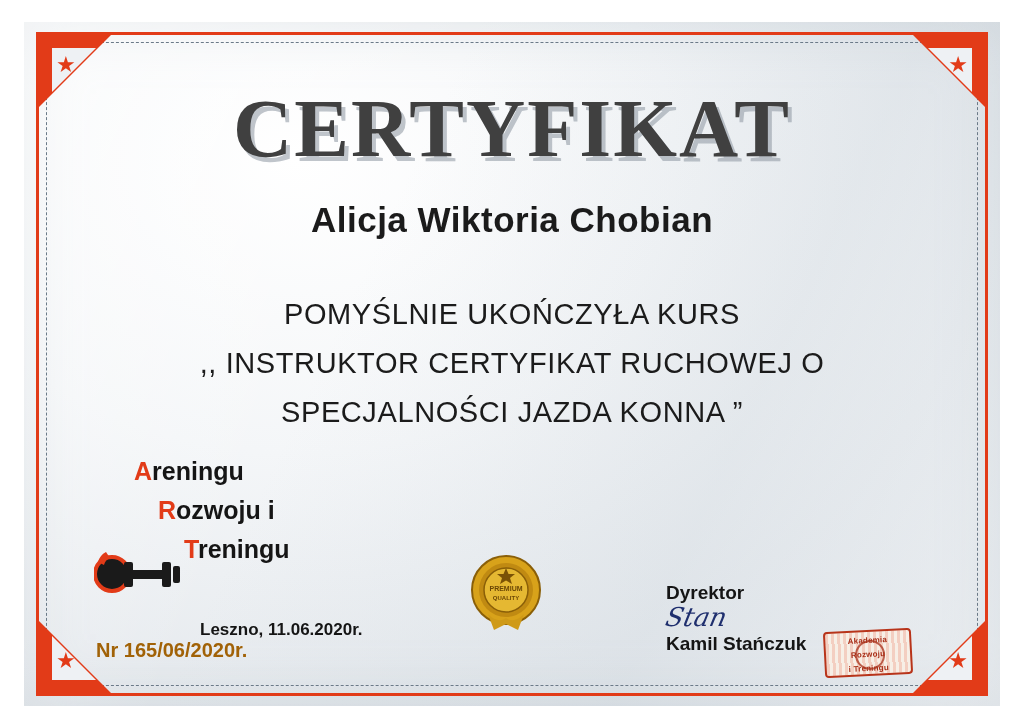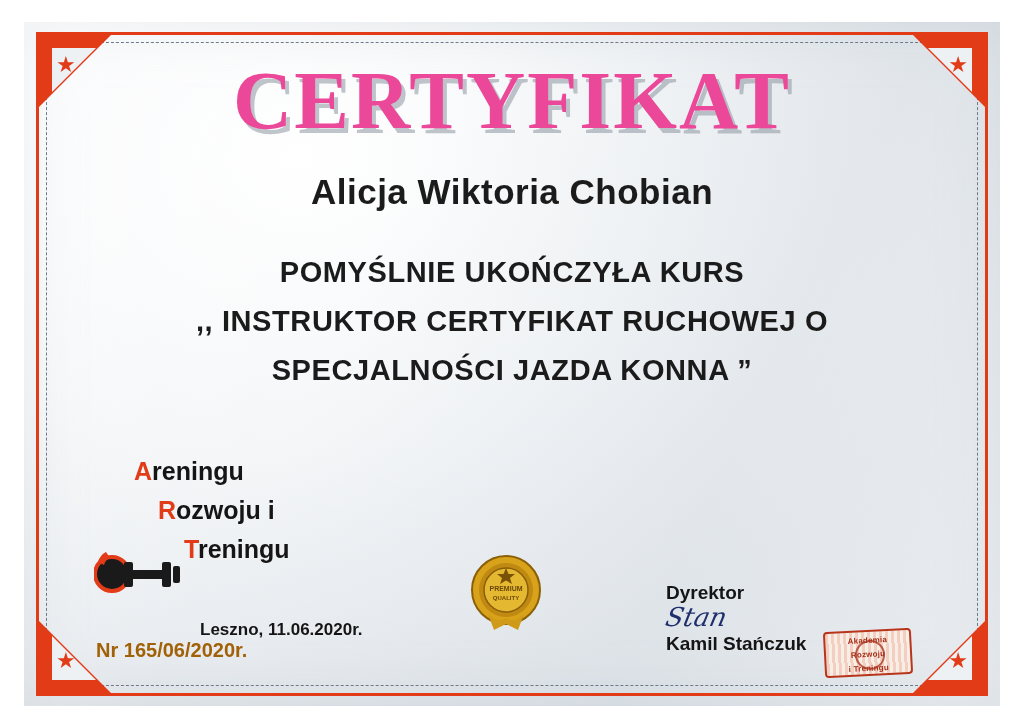--- a/index.html
+++ b/index.html
@@ -130,42 +130,43 @@
   .content {
     position: absolute;
     left: 60px;
     top: 60px;
     width: 904px;
     height: 604px;
     text-align: center;
   }
 
   .title {
+    margin-top: 28px;
     font-family: "Liberation Serif", serif;
     font-weight: bold;
     font-size: 82px;
     letter-spacing: 2px;
-    color: #ec4899;
+    color: #404040;
     text-shadow: 4px 5px 0 rgba(140,150,160,0.55);
     line-height: 1;
     white-space: nowrap;
   }
 
   .recipient {
     margin-top: 30px;
     font-size: 35px;
     font-weight: bold;
     color: #1b1b1b;
     letter-spacing: 0.5px;
   }
 
   .course-block {
-    margin-top: 44px;
+    margin-top: 58px;
     color: #1b1b1b;
-    font-weight: bold;
+    font-weight: normal;
   }
   .course-line1 {
     font-size: 29px;
     letter-spacing: 0.6px;
   }
   .course-line2 {
     margin-top: 16px;
     font-size: 29px;
     letter-spacing: 0.6px;
   }

